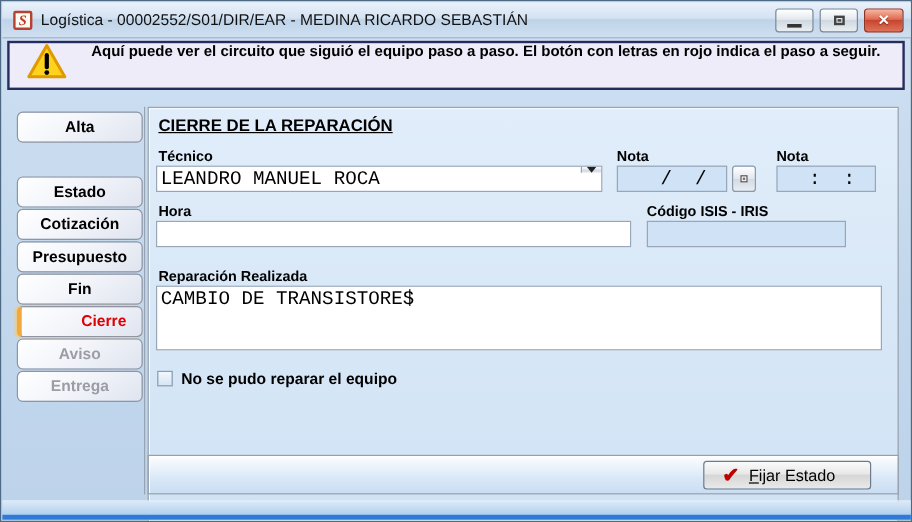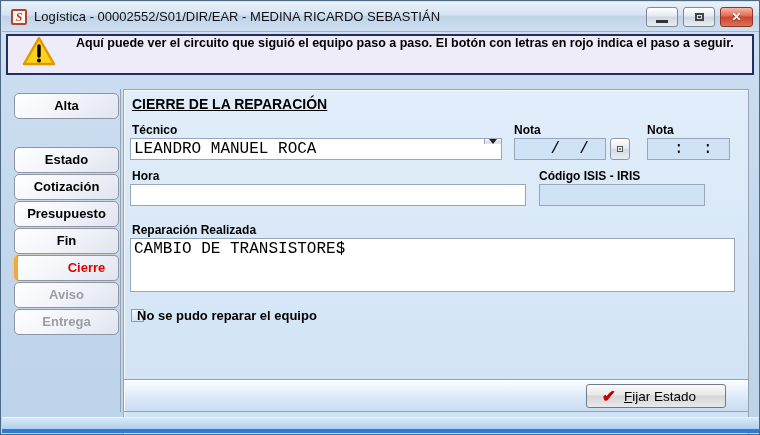--- a/index.html
+++ b/index.html
@@ -207,21 +207,21 @@
     <div class="fld-label" style="left:8px;top:79px">Hora</div>
     <div class="field" style="left:6px;top:94px;width:396px"></div>
 
     <div class="fld-label" style="left:415px;top:79px">Código ISIS - IRIS</div>
     <div class="field readonly" style="left:415px;top:94px;width:166px"></div>
 
     <div class="fld-label" style="left:8px;top:133px">Reparación Realizada</div>
     <div class="textarea" style="left:6px;top:148px;width:605px;height:54px"><span>CAMBIO DE TRANSISTORES</span><span class="caret"></span></div>
 
     <div class="checkbox" style="left:7px;top:219px"></div>
-    <div class="check-label" style="left:13px;top:218px">No se pudo reparar el equipo</div>
+    <div class="check-label" style="left:27px;top:218px">No se pudo reparar el equipo</div>
   </div>
 
   <div class="bottom-bar">
     <div class="fijar-btn">
       <span class="check">✔</span>
       <span><span class="hot">F</span><span>ijar Estado</span></span>
     </div>
   </div>
 
 

